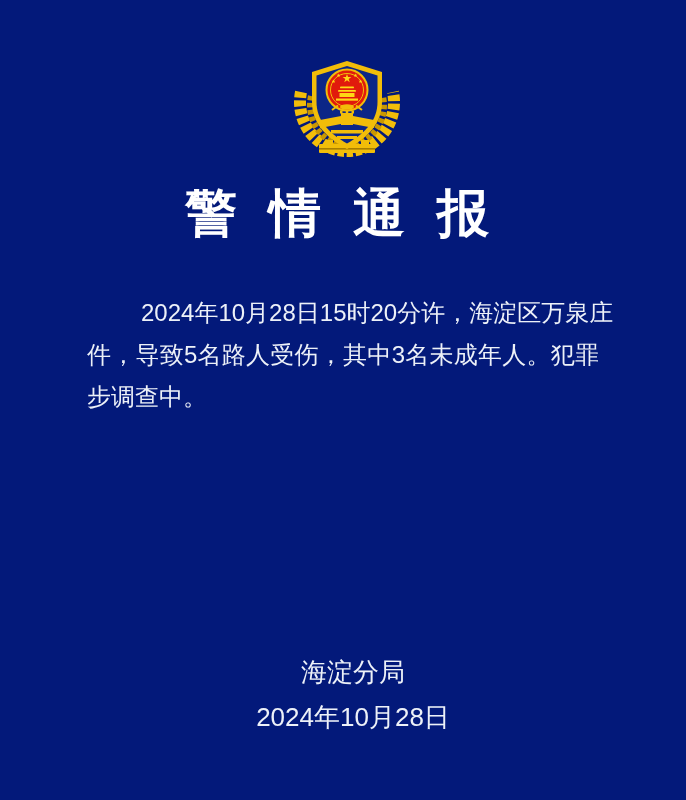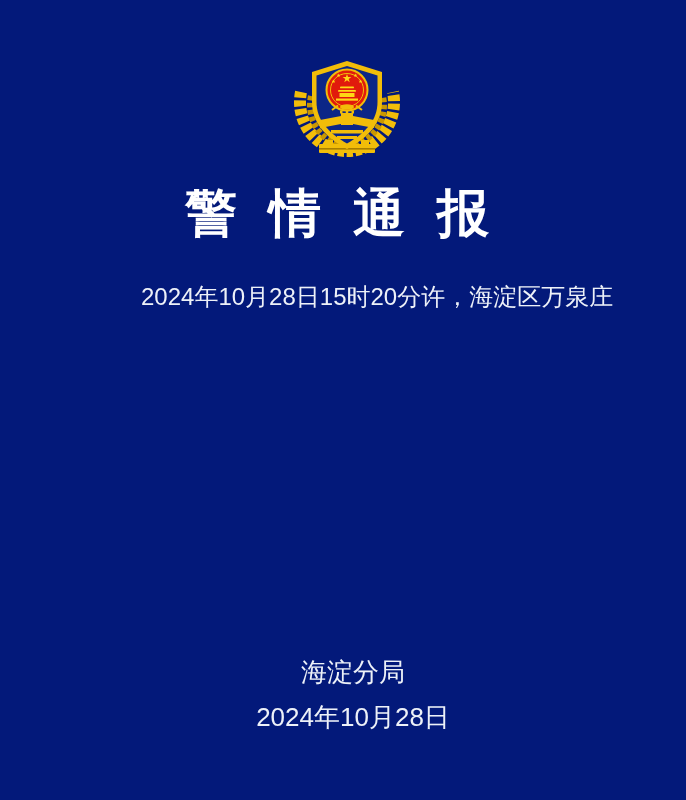--- a/index.html
+++ b/index.html
@@ -31,21 +31,21 @@
     font-weight: bold;
     line-height: 66px;
     letter-spacing: 32px;
     padding-left: 28px;
     box-sizing: border-box;
     transform: translateX(-4px);
     color: var(--text, #ffffff);
   }
   .body {
     position: absolute;
-    top: 276px;
+    top: 292px;
     left: 87px;
     width: 512px;
     font-size: 24px;
     line-height: 42px;
     color: var(--body_text, #edf1f8);
   }
   .body .ln {
     margin: 0;
     white-space: nowrap;
     text-align: justify;
@@ -117,18 +117,20 @@
       </g>
       <ellipse cx="56" cy="47" rx="7" ry="2.8" fill="var(--gold, #f2bd09)"></ellipse>
       <path d="M47,45.5 L41,50 M65,45.5 L71,50" stroke="var(--gold, #f2bd09)" stroke-width="2"></path>
     </svg>
   </div>
 
   <h1 class="title">警情通报</h1>
 
   <div class="body">
     <p class="ln first">2024年10月28日15时20分许，海淀区万泉庄</p>
+    <p class="ln">件，导致5名路人受伤，其中3名未成年人。犯罪</p>
+    <p class="ln last">步调查中。</p>
   </div>
 
   <div class="footer-line signature">海淀分局</div>
   <div class="footer-line date">2024年10月28日</div>
 
 </div>
 
 </body></html>

